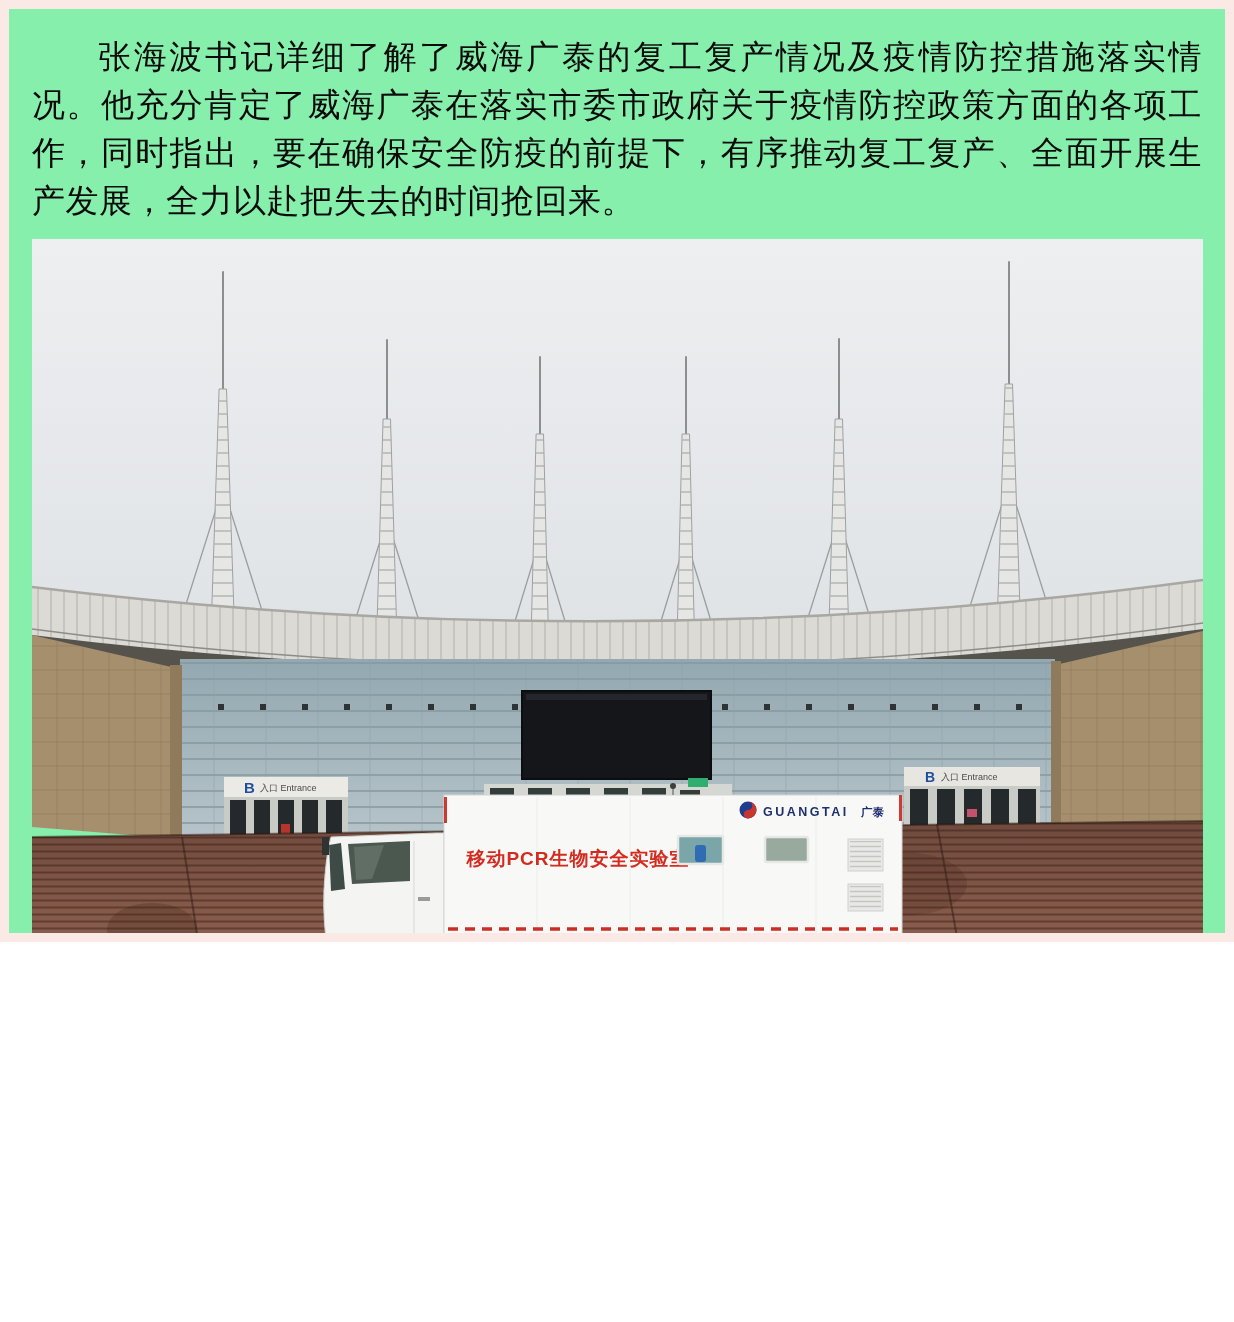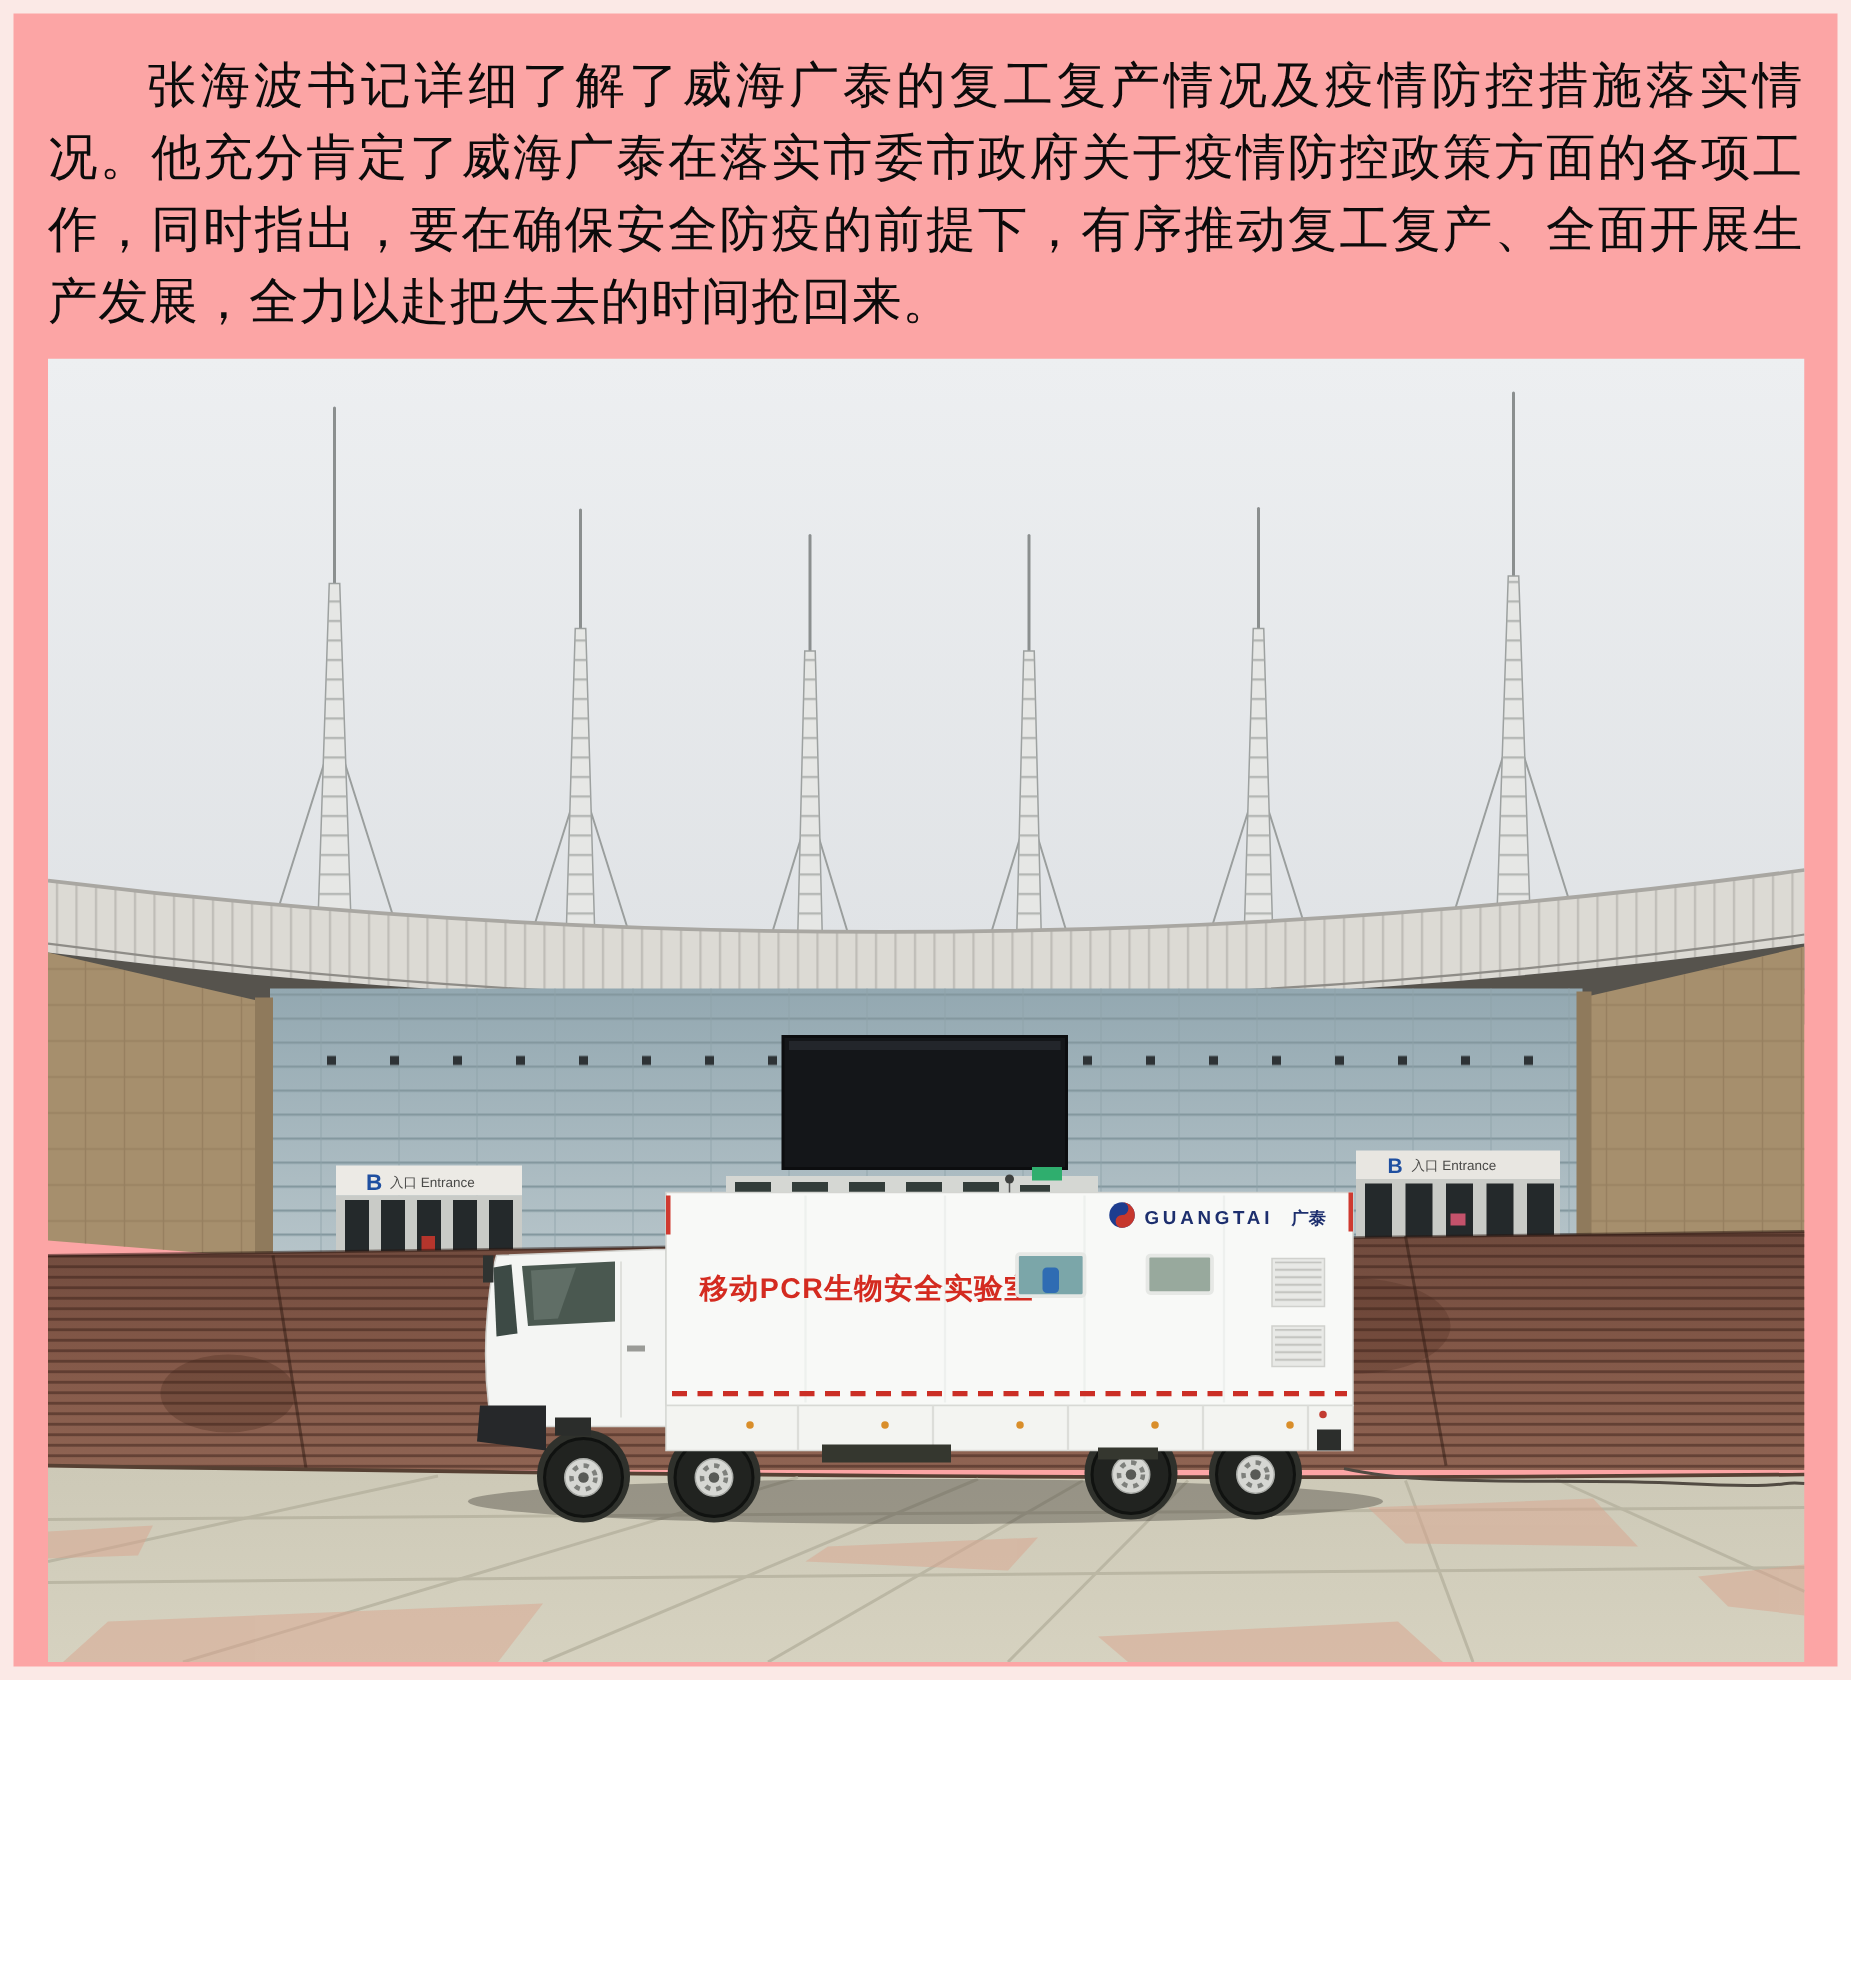--- a/index.html
+++ b/index.html
@@ -1,20 +1,20 @@
 <!DOCTYPE html>
 <html><head>
 <meta charset="utf-8">
 <style>
   html,body { margin:0; padding:0; background:#fff; }
   .page {
     box-sizing:border-box;
-    width:1234px; height:1120px;
+    width:1234px; height:942px;
     border:9px solid #fbe9e6;
-    background:#fca5a5;
+    background:#86efac;
     padding:24px 23px 0 23px;
     font-family:"Liberation Sans","DejaVu Sans",sans-serif;
     overflow:hidden;
   }
   .article-text { color:#0b0b0b; }
   .para {
     margin:0;
     font-size:33px;
     line-height:48px;
     letter-spacing:0.5px;

